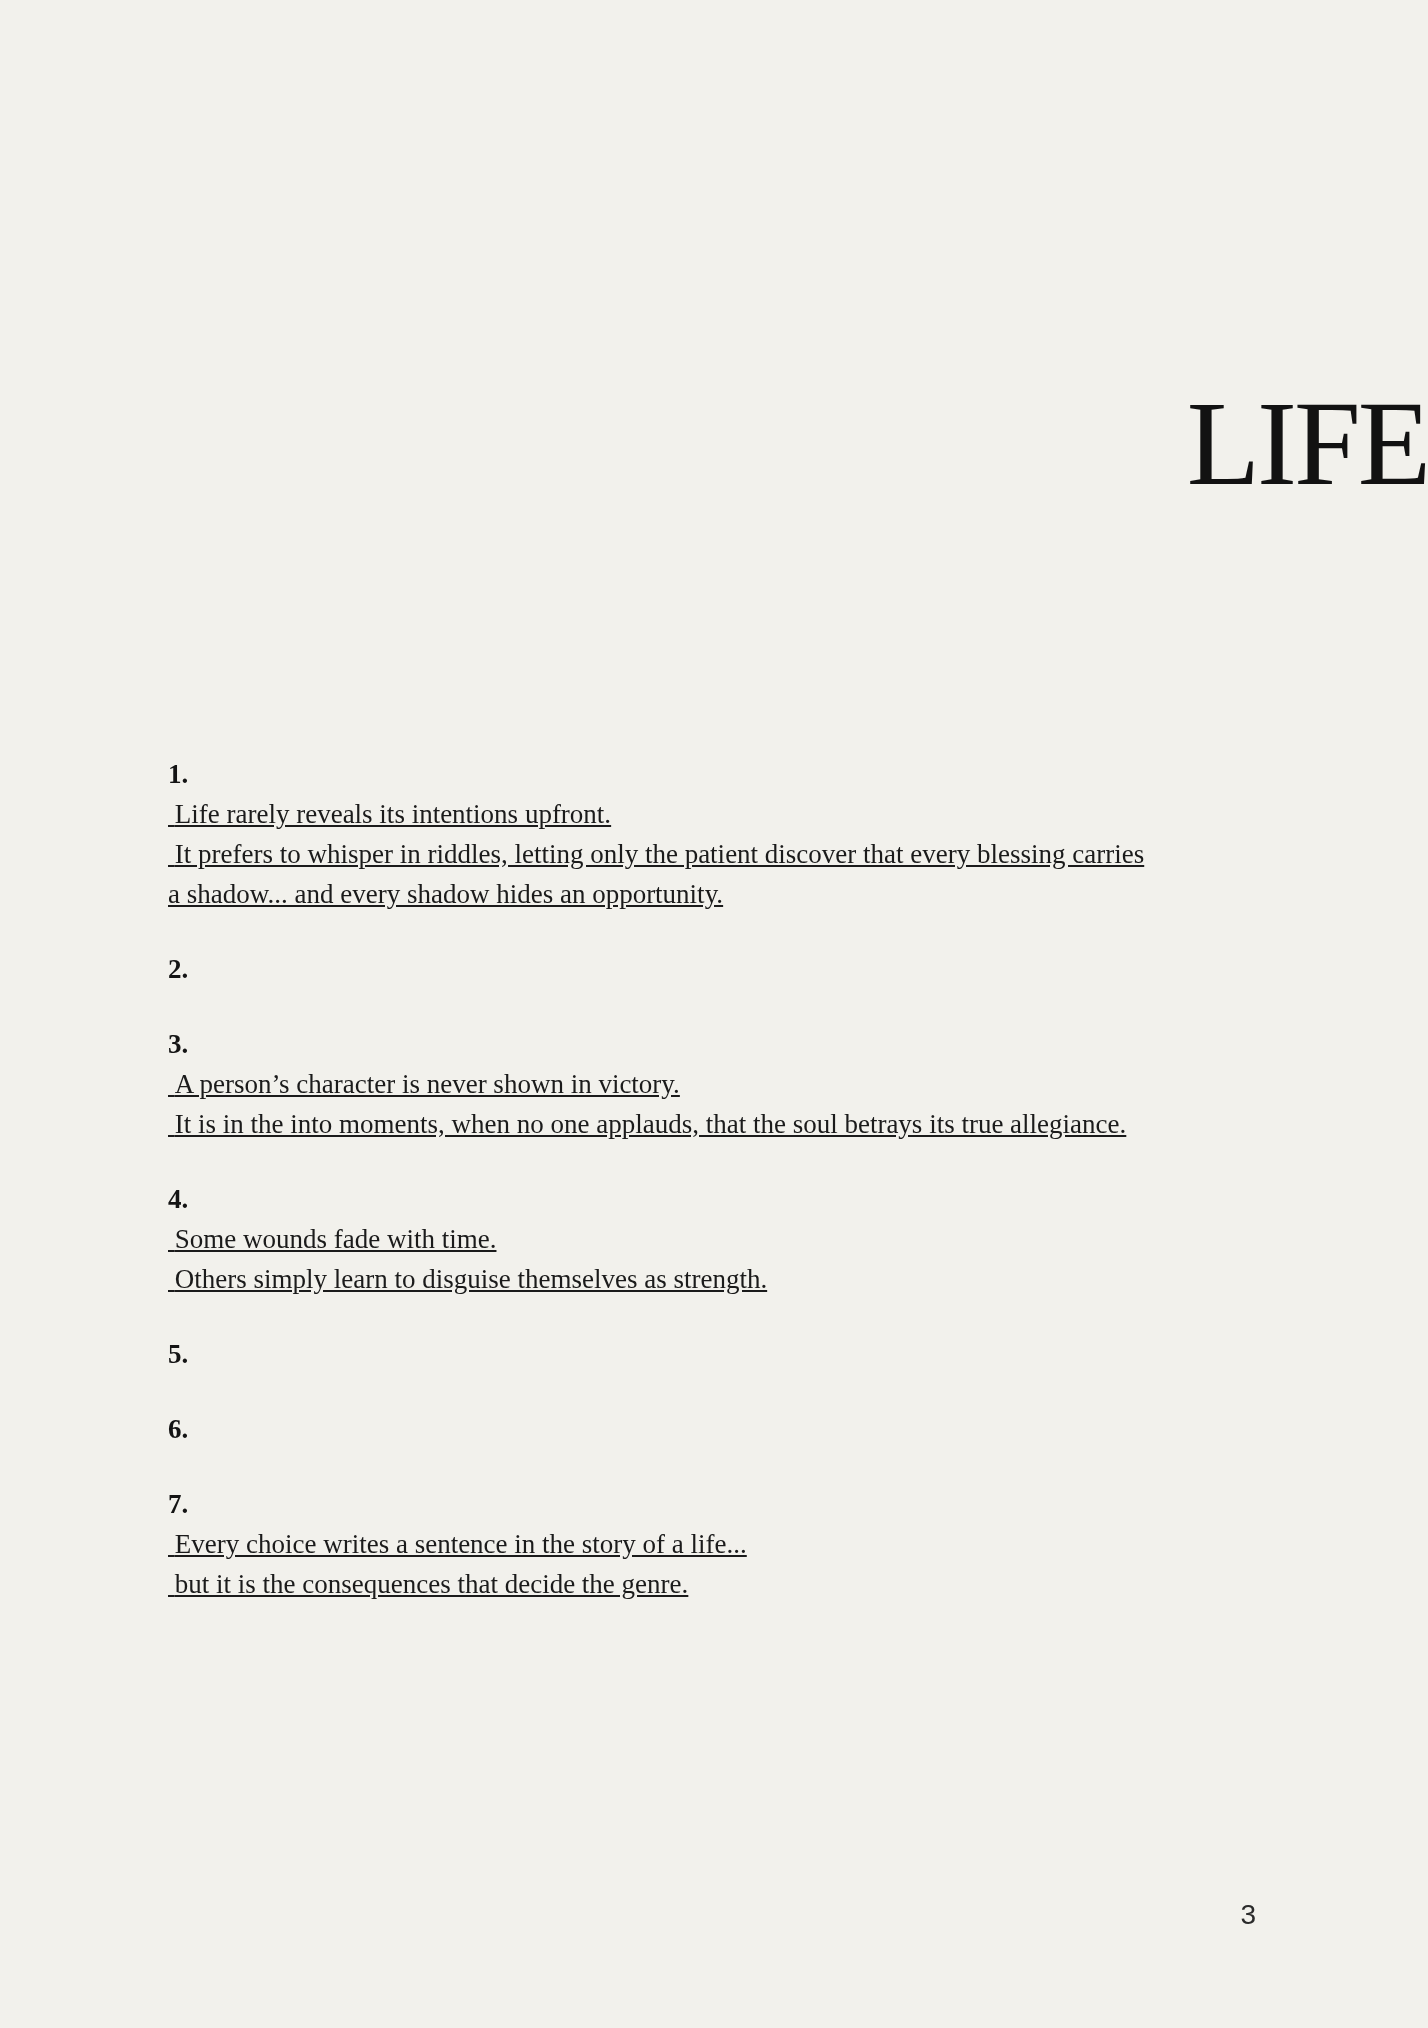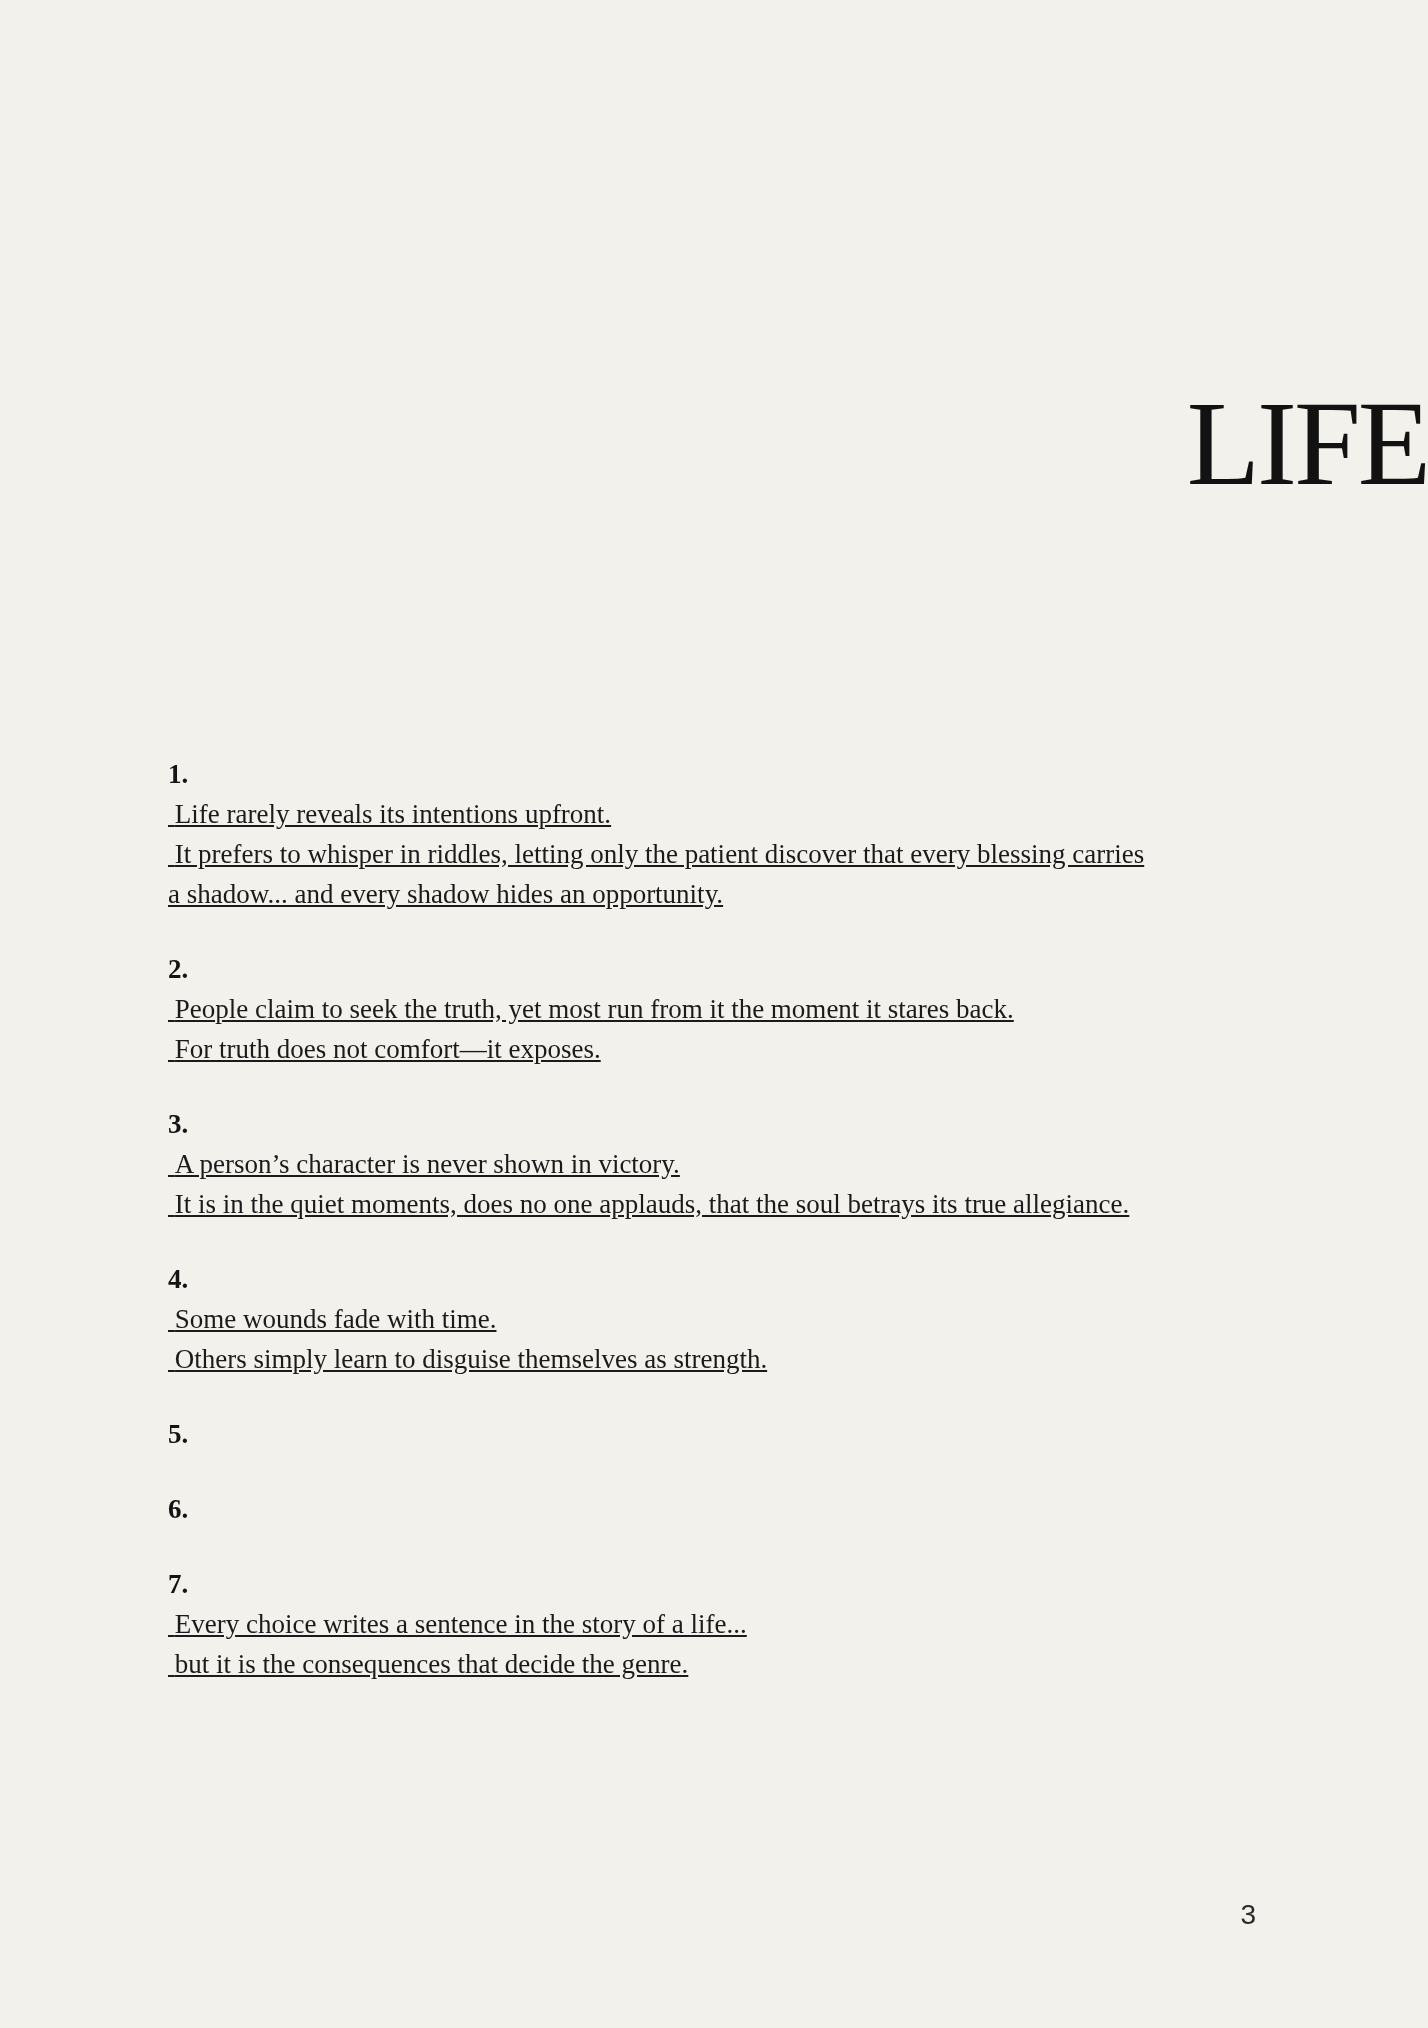--- a/index.html
+++ b/index.html
@@ -73,28 +73,26 @@
 
     <div class="item">
       <div class="item-number">1.</div>
       <div class="item-text"> Life rarely reveals its intentions upfront.
  It prefers to whisper in riddles, letting only the patient discover that every blessing carries
 a shadow... and every shadow hides an opportunity.</div>
     </div>
 
     <div class="item">
       <div class="item-number">2.</div>
-      <div class="item-text"> People claim to seek the truth, yet most run from it the moment it stares back.
- For truth does not comfort—it exposes.</div>
     </div>
 
     <div class="item">
       <div class="item-number">3.</div>
       <div class="item-text"> A person’s character is never shown in victory.
- It is in the quiet moments, does no one applauds, that the soul betrays its true allegiance.</div>
+ It is in the into moments, when no one applauds, that the soul betrays its true allegiance.</div>
     </div>
 
     <div class="item">
       <div class="item-number">4.</div>
       <div class="item-text"> Some wounds fade with time.
  Others simply learn to disguise themselves as strength.</div>
     </div>
 
     <div class="item">
       <div class="item-number">5.</div>

